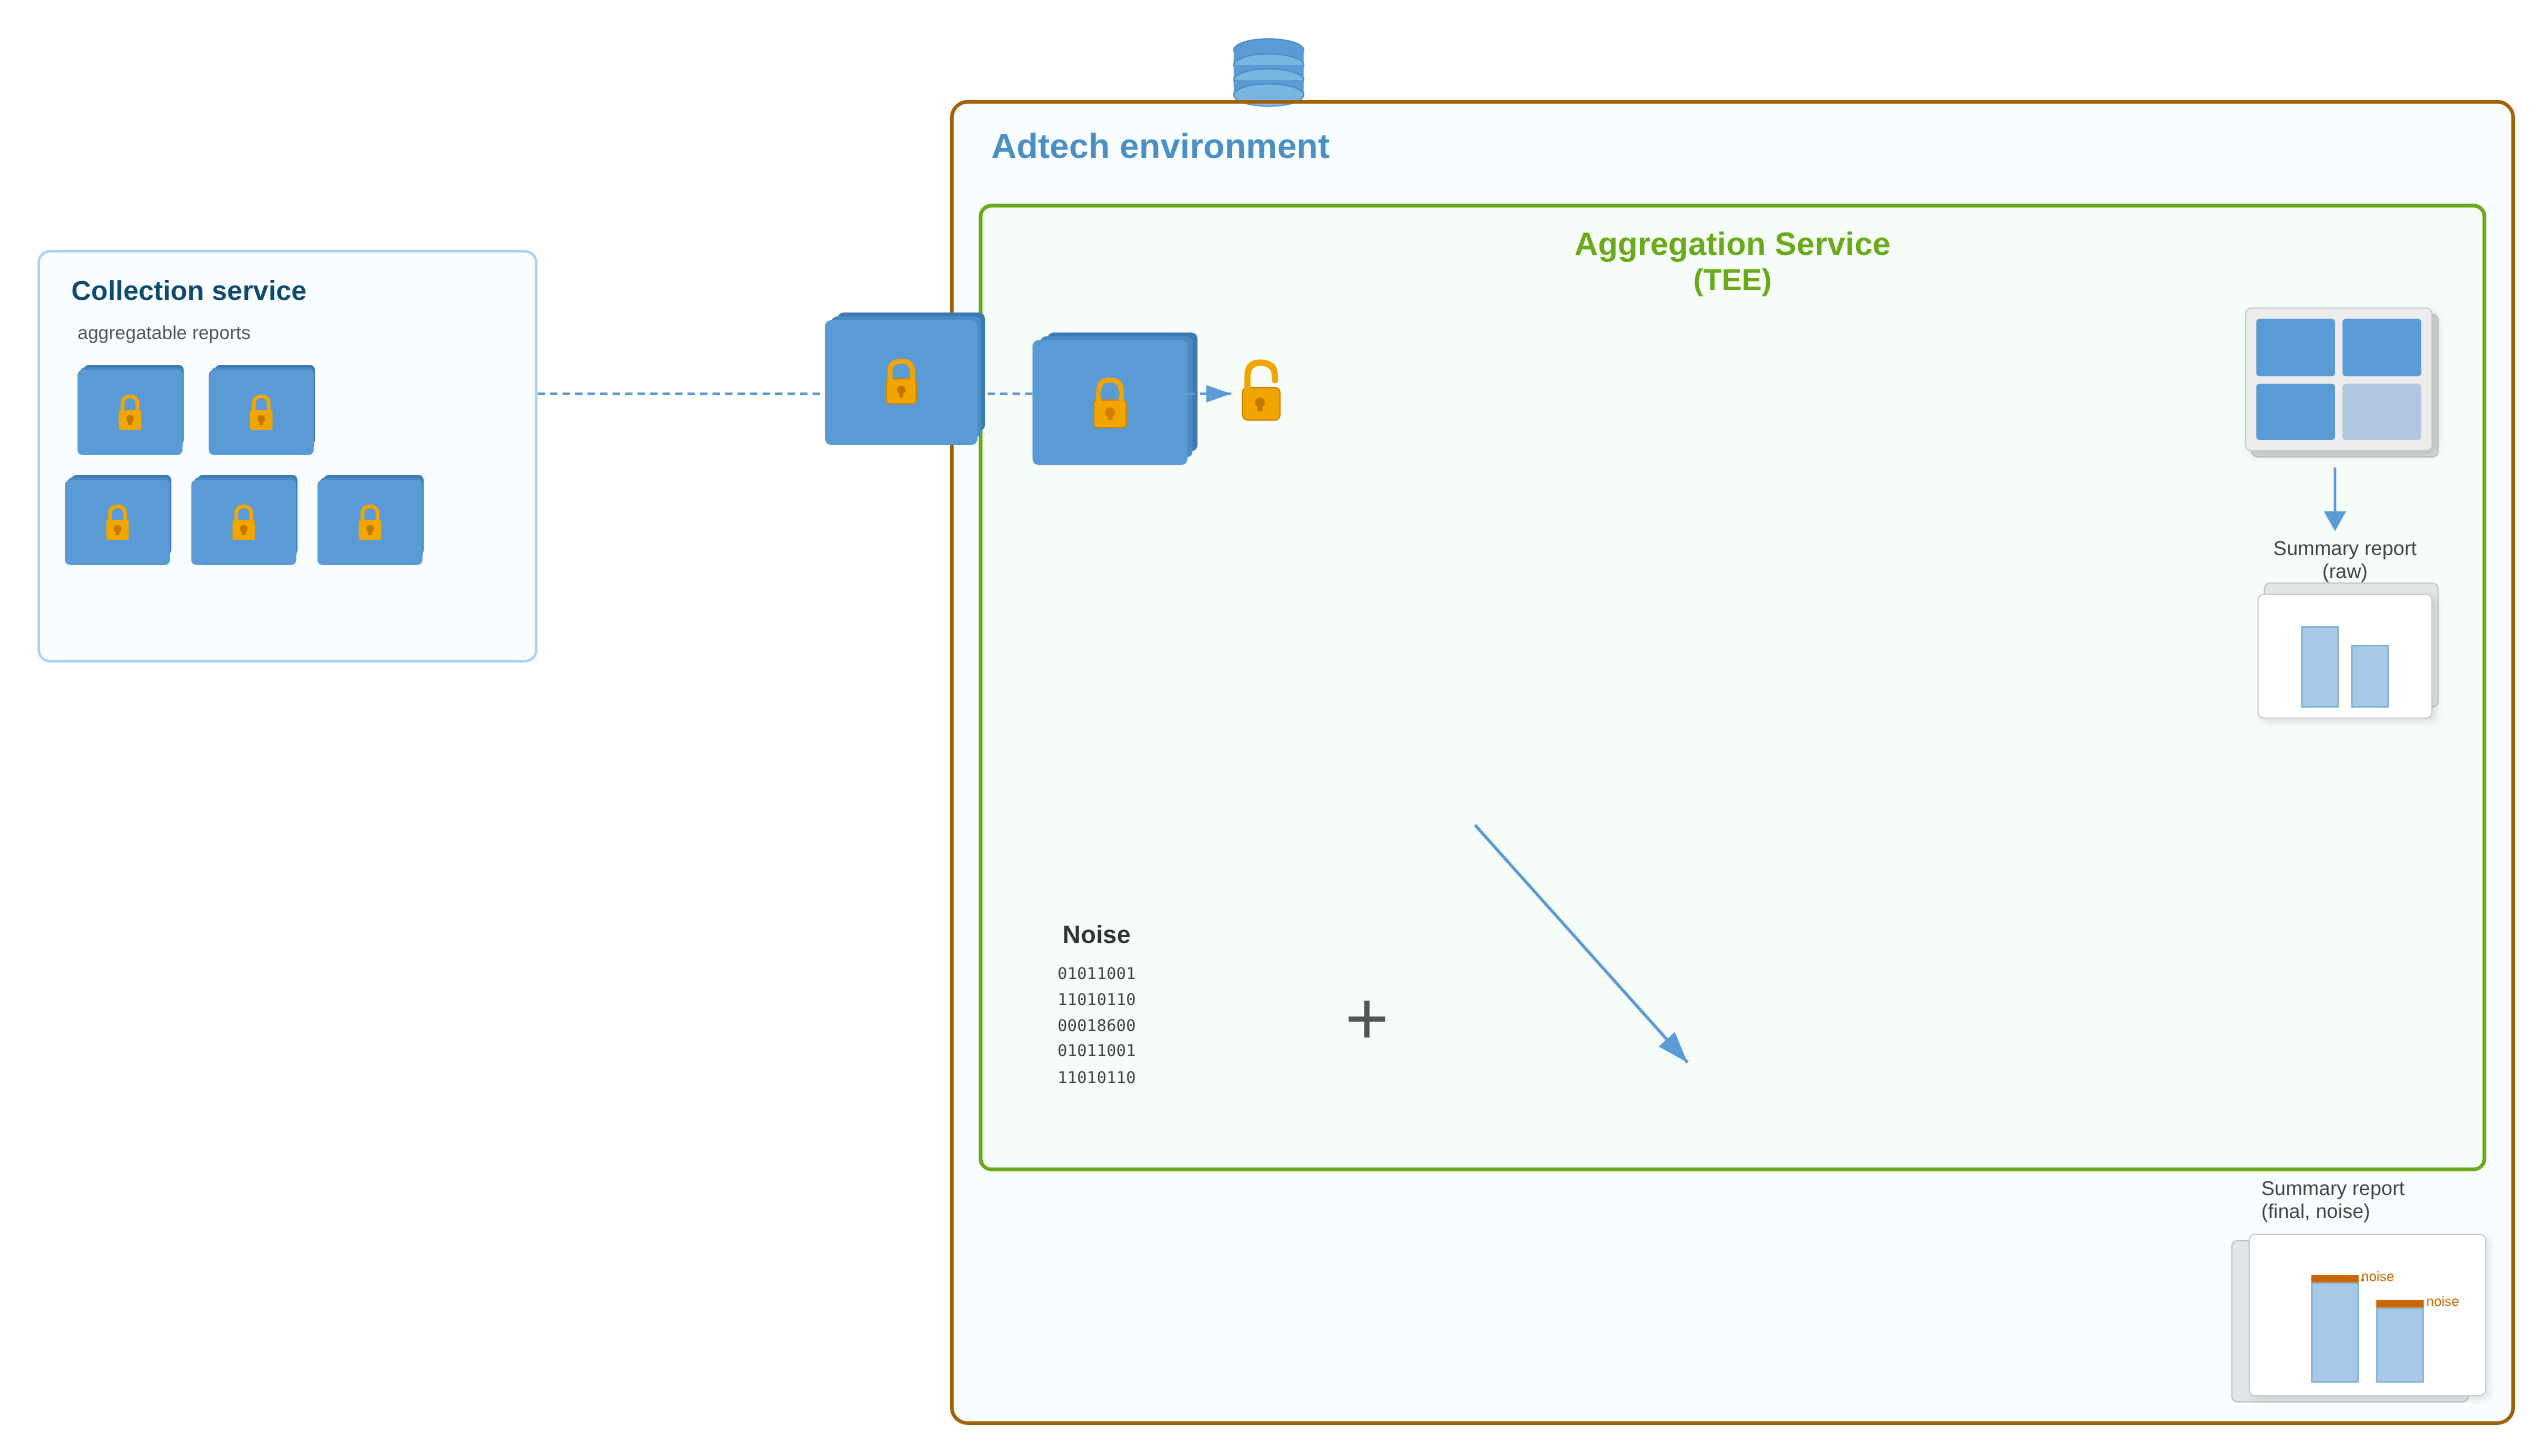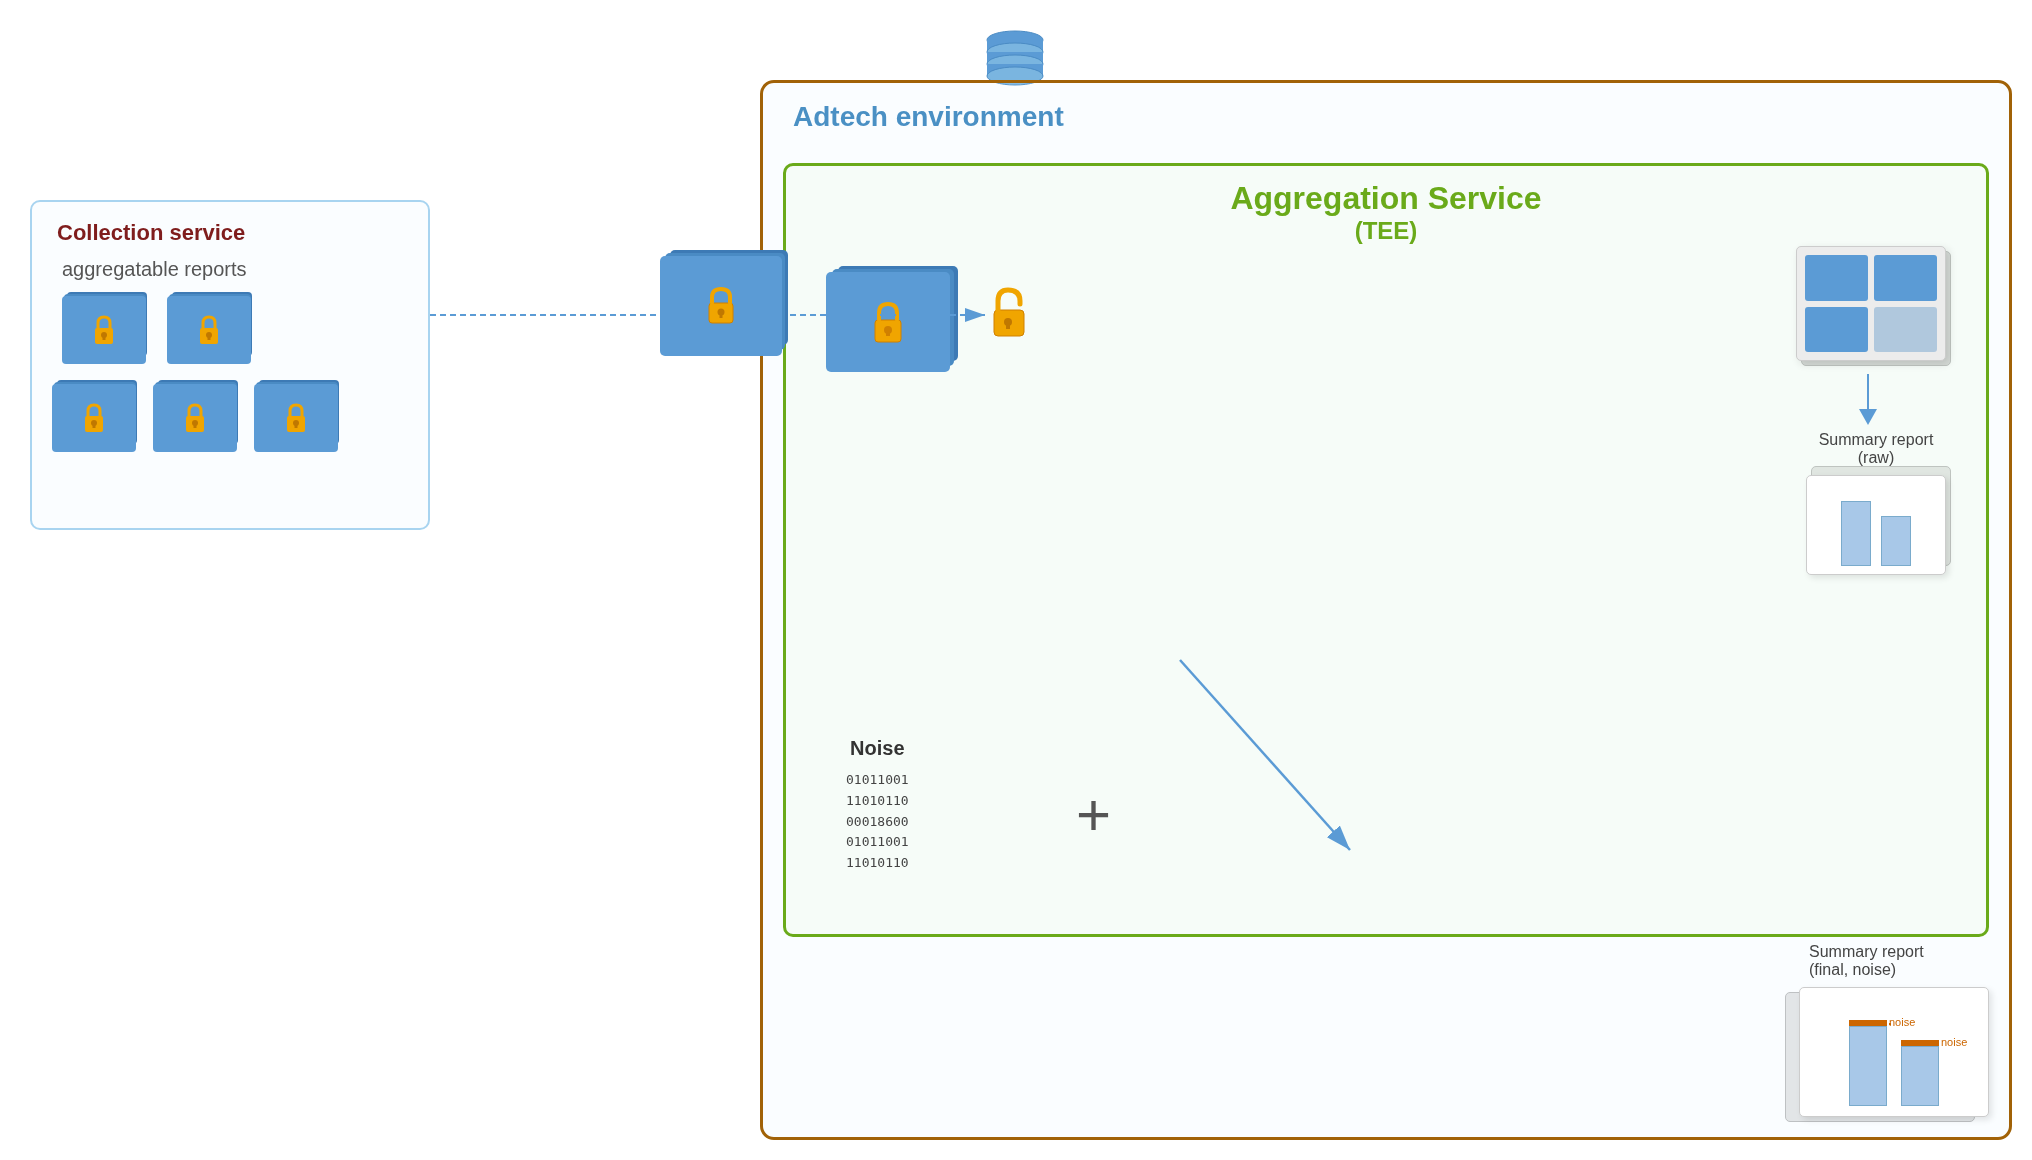--- a/index.html
+++ b/index.html
@@ -44,21 +44,21 @@
     position:absolute;
     top:80px; left:20px; right:20px; bottom:200px;
     border:3px solid #6aaa1a;
     border-radius:10px;
     background:rgba(200,240,160,0.08);
   ">
     <div style="
       position:absolute; top:14px; left:50%; transform:translateX(-50%);
       text-align:center;
     ">
-      <span style="font-size:32px; font-weight:bold; color:#6aaa1a; display:block;">Aggregation Service</span>
+      <span style="font-size:26px; font-weight:bold; color:#6aaa1a; display:block;">Aggregation Service</span>
       <span style="font-size:24px; font-weight:bold; color:#6aaa1a; display:block;">(TEE)</span>
     </div>
 
     <div style="position:absolute; top:100px; left:40px;">
 
       <div style="position:relative; width:135px; height:115px;">
         <div style="position:absolute; width:120px; height:95px; top:0; left:12px; background:#3d7ab5; border-radius:5px;"></div>
         <div style="position:absolute; width:122px; height:97px; top:3px; left:6px; background:#4a8bc4; border-radius:5px;"></div>
         <div style="position:absolute; width:124px; height:100px; top:6px; left:0; background:#5b9bd5; border-radius:5px; display:flex; align-items:center; justify-content:center;">
 
@@ -180,25 +180,25 @@
 <div style="
   position:absolute;
   top:200px; left:30px;
   width:400px; height:330px;
   border:2px solid #a8d4f0;
   border-radius:10px;
   background:rgba(210,235,255,0.12);
 ">
   <div style="
     position:absolute; top:18px; left:25px;
-    font-size:22px; font-weight:bold; color:#7f1d1d;
+    font-size:22px; font-weight:bold; color:#0c4a6e;
   ">Collection service</div>
   <div style="
     position:absolute; top:56px; left:30px;
-    font-size:20px; color:#555;
+    font-size:15px; color:#555;
   ">aggregatable reports</div>
 
   <div style="position:absolute; top:90px; left:30px; display:flex; gap:20px;">
 
     <div style="position:relative; width:85px; height:70px;">
       <div style="position:absolute; width:80px; height:64px; top:0; left:5px; background:#3d7ab5; border-radius:4px;"></div>
       <div style="position:absolute; width:82px; height:66px; top:2px; left:2px; background:#4a8bc4; border-radius:4px;"></div>
       <div style="position:absolute; width:84px; height:68px; top:4px; left:0; background:#5b9bd5; border-radius:4px; display:flex; align-items:center; justify-content:center;">
         <svg width="26" height="32" viewBox="0 0 26 32">
             <rect x="4" y="14" width="18" height="16" rx="2" fill="#f0a500"></rect>

